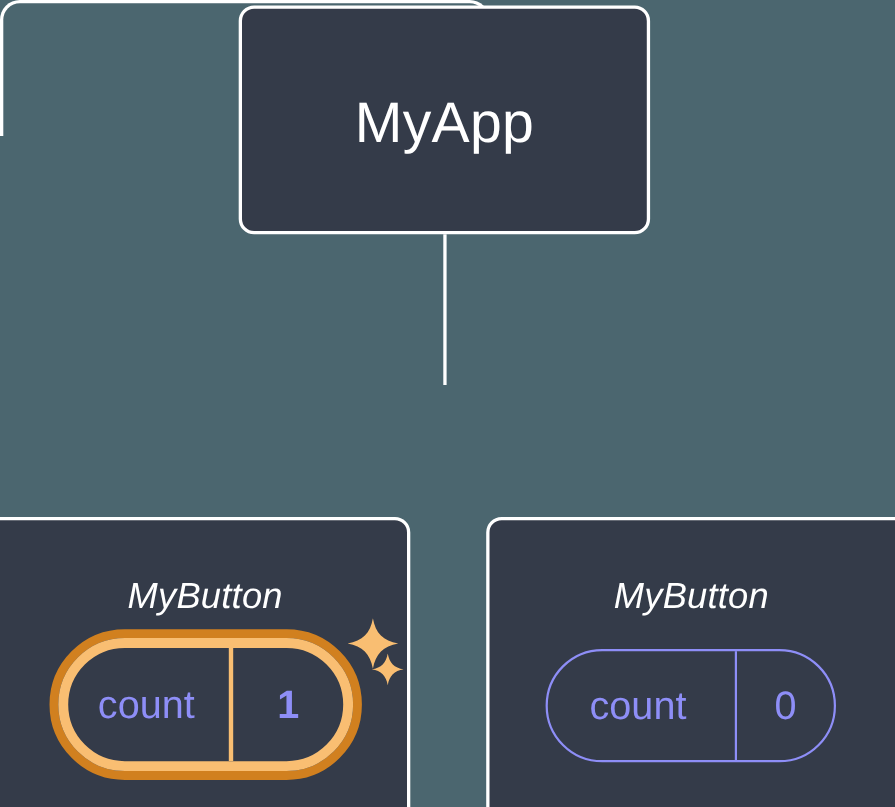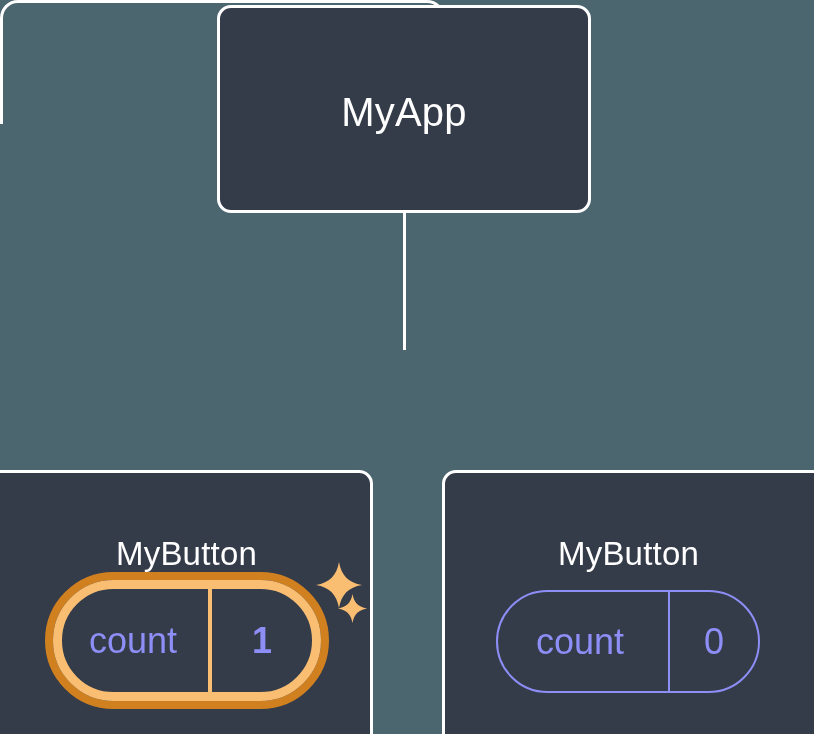--- a/index.html
+++ b/index.html
@@ -36,40 +36,41 @@
   }
 
   #node-app {
     left: 217px;
     top: 5px;
     width: 374px;
     height: 208px;
   }
   #node-app .node-title {
     top: 81px;
-    font-size: 40px;
+    font-size: 52px;
     line-height: 46px;
   }
 
   #node-btn-left {
     left: -18px;
     top: 470px;
     width: 391px;
     height: 290px;
   }
   #node-btn-right {
     left: 442px;
     top: 470px;
     width: 391px;
     height: 290px;
   }
   .node-btn .node-title {
-    top: 62px;
+    top: 50px;
     font-size: 33px;
     line-height: 38px;
+    font-style: italic;
   }
   
   #node-btn-left .node-title { left: 18px; right: 0; }
   #node-btn-right .node-title { left: 0; right: 18px; }
 
   
   .conn {
     position: absolute;
     background: #ffffff;
   }

